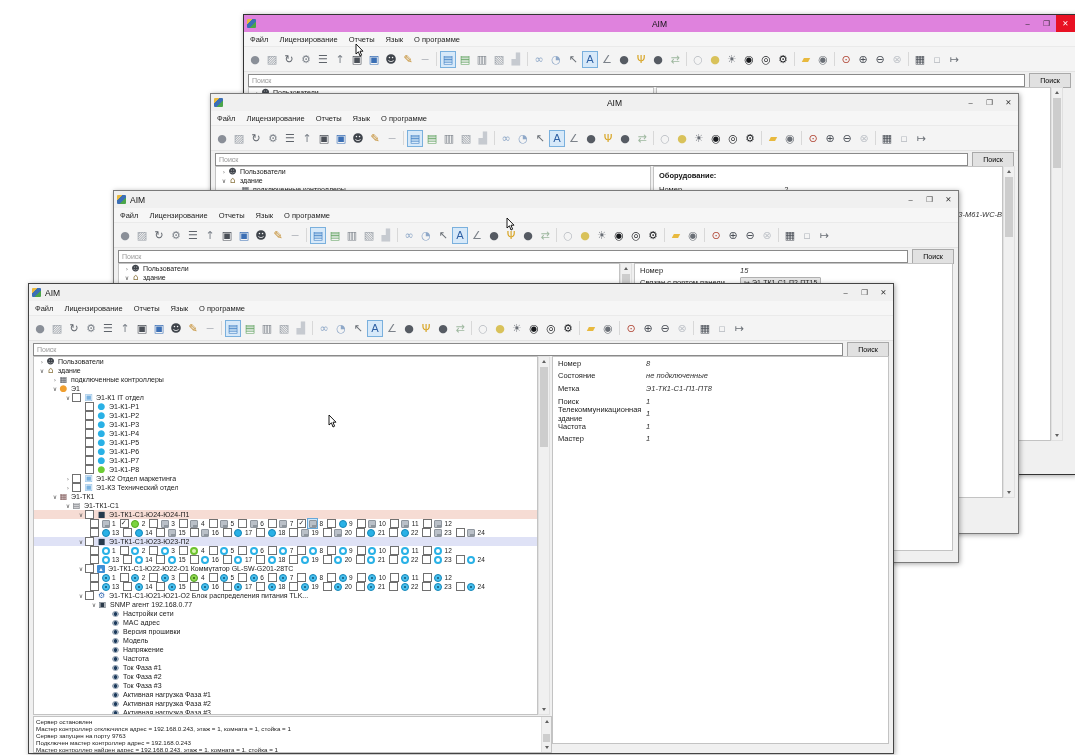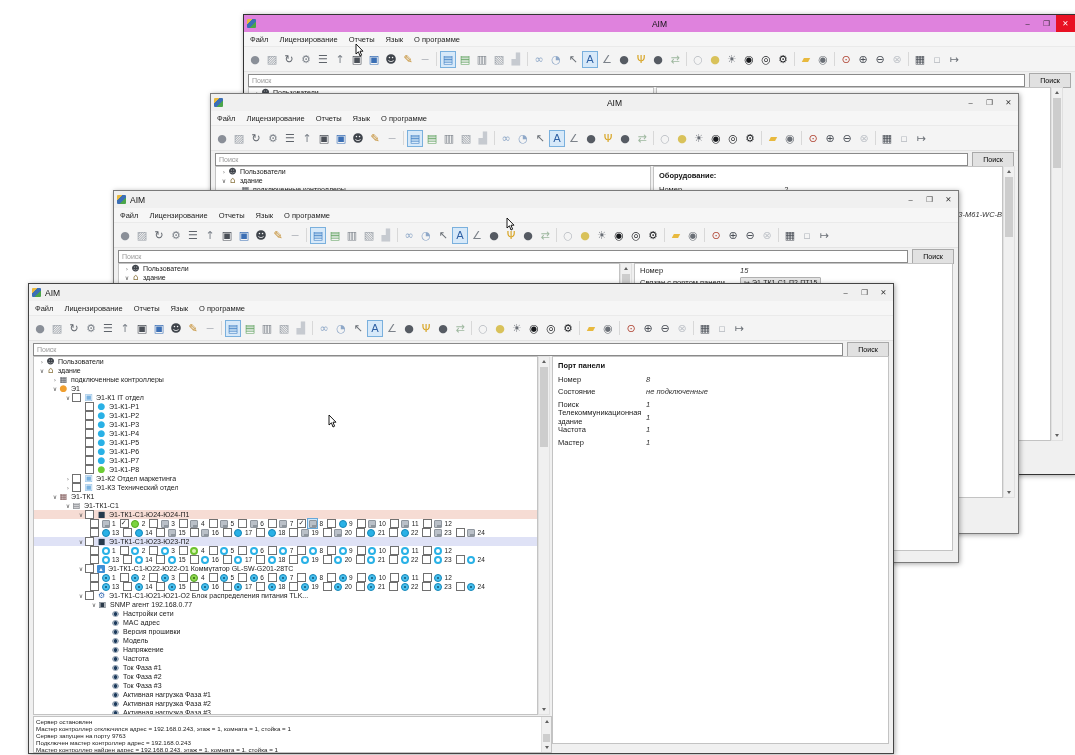--- a/index.html
+++ b/index.html
@@ -1243,28 +1243,31 @@
         <span class="ic ic-sensor">◉</span>
         <span class="lbl">Активная нагрузка Фаза #3</span>
       </div>
     </div>
   <div class="vscroll">
     <div class="varrow up"></div>
     <div class="vthumb" style="top:10px;height:80px"></div>
     <div class="varrow down"></div>
   </div>
   <div class="panel">
-      <div class="ptitle">Порт панели</div>
       <div class="prow">
         <span class="plabel">Номер</span>
         <span class="pvalue">8</span>
       </div>
       <div class="prow">
         <span class="plabel">Состояние</span>
         <span class="pvalue">не подключенные</span>
+      </div>
+      <div class="prow">
+        <span class="plabel">Метка</span>
+        <span class="pvalue">Э1-ТК1-С1-П1-ПТ8</span>
       </div>
       <div class="prow">
         <span class="plabel">Поиск</span>
         <span class="pvalue">1</span>
       </div>
       <div class="prow">
         <span class="plabel">Телекоммуникационная здание</span>
         <span class="pvalue">1</span>
       </div>
       <div class="prow">

